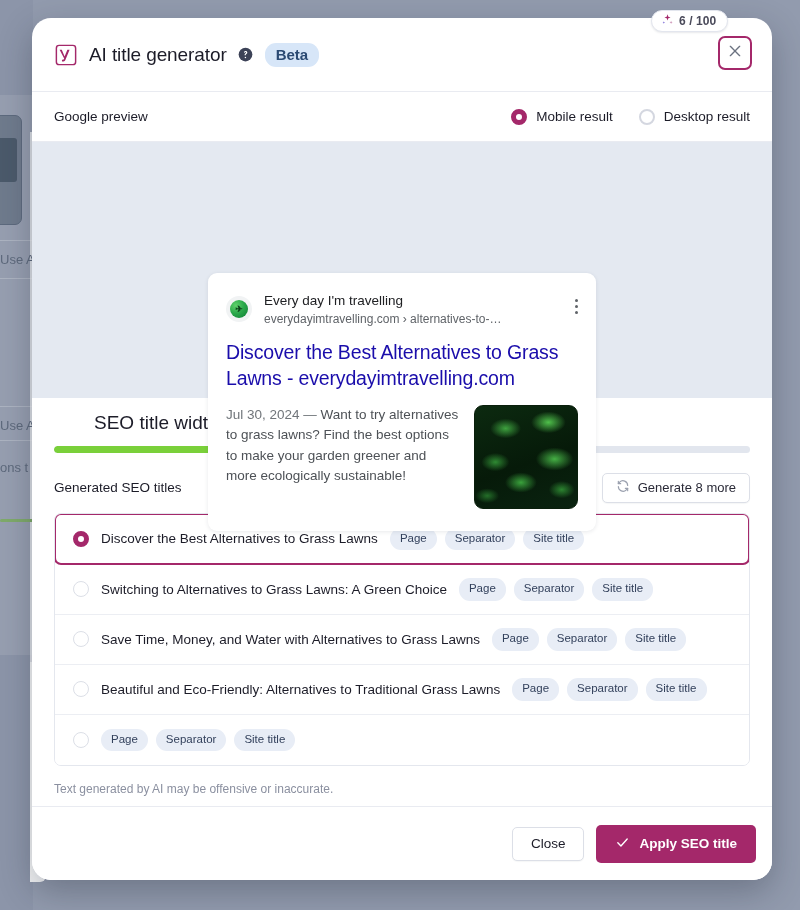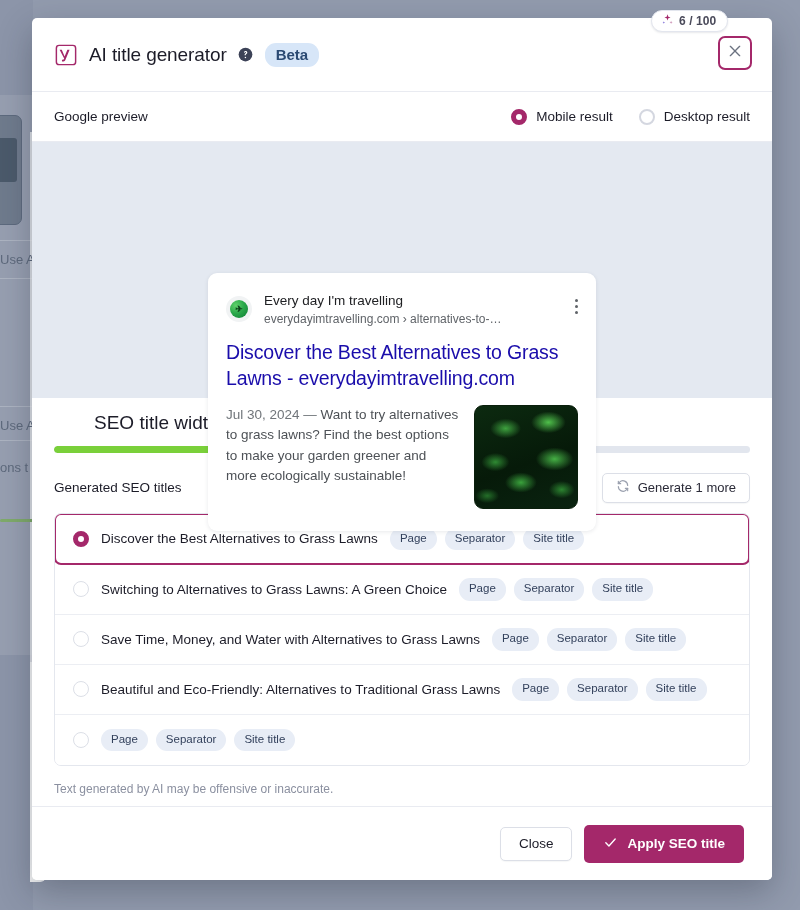--- a/index.html
+++ b/index.html
@@ -76,21 +76,21 @@
   .credits-text {
     font-size: 12px; font-weight: 700; color: #4a4a5a;
     letter-spacing: 0.1px;
   }
 
   
   .modal {
     position: absolute; left: 32px; top: 18px;
     width: 740px; height: 862px;
     background: #ffffff;
-    border-radius: 5px;
+    border-radius: 19px;
     box-shadow: 0 12px 34px rgba(25,32,48,0.30);
     overflow: hidden;
     display: flex; flex-direction: column;
     z-index: 20;
   }
 
   
   .modal-header {
     height: 74px; flex: 0 0 74px;
     display: flex; align-items: center;
@@ -317,21 +317,21 @@
     padding: 16px 22px 0;
     font-size: 12px; color: #8b90a0;
   }
 
   
   .modal-footer {
     margin-top: auto;
     height: 74px; flex: 0 0 74px;
     display: flex; align-items: center; justify-content: flex-end;
     gap: 12px;
-    padding: 0 28px;
+    padding: 0 16px;
     border-top: 1px solid #e9ebf1;
     background: #fff;
   }
   .btn-close {
     height: 34px; padding: 0 18px;
     background: #fff; border: 1px solid #dcdfe7; border-radius: 5px;
     font-size: 13.5px; color: #1c1c28; cursor: pointer;
     box-shadow: 0 1px 1px rgba(30,40,60,0.04);
   }
   .btn-apply {
@@ -453,21 +453,21 @@
     <span class="titles-head-label">Generated SEO titles</span>
     <button class="generate-btn">
       <span>
         <svg width="14" height="14" viewBox="0 0 24 24" aria-hidden="true">
           <path d="M20 11a8 8 0 0 0-13.7-5.6L4 7.7" fill="none" stroke="#9aa0ae" stroke-width="2" stroke-linecap="round"></path>
           <path d="M4 4v4h4" fill="none" stroke="#9aa0ae" stroke-width="2" stroke-linecap="round" stroke-linejoin="round"></path>
           <path d="M4 13a8 8 0 0 0 13.7 5.6L20 16.3" fill="none" stroke="#9aa0ae" stroke-width="2" stroke-linecap="round"></path>
           <path d="M20 20v-4h-4" fill="none" stroke="#9aa0ae" stroke-width="2" stroke-linecap="round" stroke-linejoin="round"></path>
         </svg>
       </span>
-      <span>Generate 1 more</span>
+      <span>Generate 8 more</span>
     </button>
   </div>
 
   <div class="titles-list" id="titlesList">
       <div class="title-row selected">
         <span class="row-radio on"></span>
         <span class="row-text">Discover the Best Alternatives to Grass Lawns</span>
         <span class="chips">
           <span class="chip">Page</span>
           <span class="chip">Separator</span>

